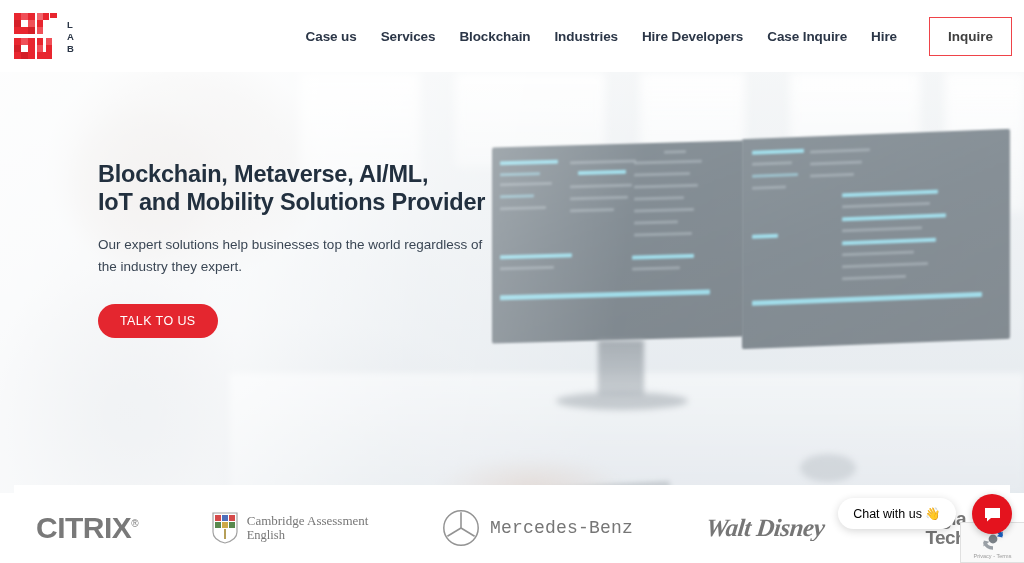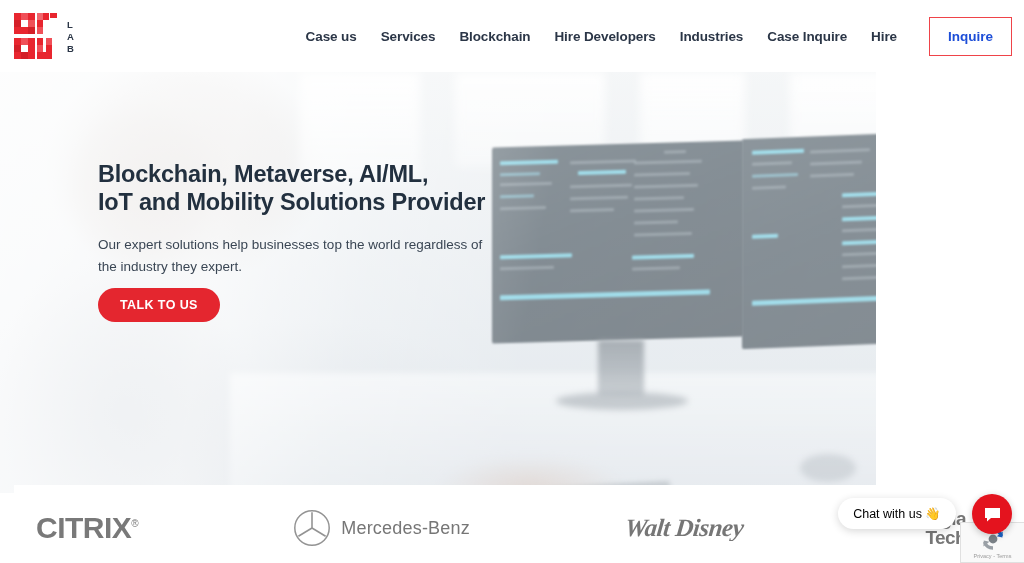--- a/index.html
+++ b/index.html
@@ -59,35 +59,35 @@
     color: #2b3647;
     letter-spacing: -0.1px;
     padding: 6px 12px;
     cursor: pointer;
     white-space: nowrap;
   }
 
   .inquire-btn {
     margin-left: 20px;
     border: 1.6px solid #ef4349;
-    color: #1d4ed8;
+    color: #404040;
     background: transparent;
     font-size: 13.5px;
     font-weight: bold;
     padding: 11px 18px;
     cursor: pointer;
     font-family: "Liberation Sans", sans-serif;
     white-space: nowrap;
   }
 
   
   .hero {
     position: absolute;
     top: 72px; left: 0;
-    width: 876px;
+    width: 1024px;
     height: 421px;
     overflow: hidden;
     background: #dfe5ea;
   }
 
   
   .hero-photo {
     position: absolute;
     inset: 0;
     background:
@@ -232,26 +232,26 @@
 
   .hero-sub {
     margin-top: 18px;
     font-size: 13.5px;
     line-height: 22px;
     color: #3a4654;
     width: 392px;
   }
 
   .talk-btn {
-    margin-top: 10px;
+    margin-top: 26px;
     display: inline-block;
     background: #e4262f;
     color: #ffffff;
     font-size: 12.5px;
-    font-weight: bold;
+    font-weight: normal;
     letter-spacing: 0.4px;
     padding: 10px 22px;
     border: none;
     border-radius: 22px;
     cursor: pointer;
     font-family: "Liberation Sans", sans-serif;
   }
 
   
   .logo-strip {
@@ -289,21 +289,21 @@
 
   
   .cambridge { display: flex; align-items: center; gap: 9px; }
   .cam-text { line-height: 14px; }
   .cam-l1 { font-size: 13px; color: #6b6b6b; font-family: "Liberation Serif", serif; }
   .cam-l2 { font-size: 12.5px; color: #6b6b6b; font-family: "Liberation Serif", serif; }
 
   
   .mercedes { display: flex; align-items: center; gap: 10px; }
   .merc-text {
-    font-family: Liberation Sans, sans-serif;
+    font-family: Liberation Mono, monospace;
     font-size: 18px;
     color: #6b6b6b;
     letter-spacing: 0.2px;
   }
 
   
   .disney {
     font-family: "Liberation Serif", serif;
     font-size: 25px;
     font-style: italic;
@@ -433,22 +433,22 @@
         <span style="font-size:9.5px;font-weight:bold;color:#2b3647;line-height:10px;">L</span>
         <span style="font-size:9.5px;font-weight:bold;color:#2b3647;line-height:10px;">A</span>
         <span style="font-size:9.5px;font-weight:bold;color:#2b3647;line-height:10px;">B</span>
       </div>
     </div>
 
     <nav class="nav">
       <span class="nav-item">Case us</span>
       <span class="nav-item">Services</span>
       <span class="nav-item">Blockchain</span>
+      <span class="nav-item">Industries</span>
       <span class="nav-item">Hire Developers</span>
-      <span class="nav-item">Industries</span>
       <span class="nav-item">Case Inquire</span>
       <span class="nav-item">Hire</span>
       <button class="inquire-btn">Inquire</button>
     </nav>
   </div>
 
   <div class="hero">
 
     <div class="hero-photo"></div>
 
@@ -524,20 +524,36 @@
   </div>
 
   <div class="logo-strip">
 
     <div class="client">
       <span class="citrix">
         <span>CITRIX</span><span class="reg">®</span>
       </span>
     </div>
 
+    <div class="client cambridge">
+      <svg width="26" height="32" viewBox="0 0 26 32">
+        <path d="M1 1 H25 V20 Q25 28 13 31 Q1 28 1 20 Z" fill="#ffffff" stroke="#9a9a9a" stroke-width="1.2"></path>
+        <rect x="3" y="3" width="6" height="6" fill="#d23b3b"></rect>
+        <rect x="10" y="3" width="6" height="6" fill="#3f63b5"></rect>
+        <rect x="17" y="3" width="6" height="6" fill="#d23b3b"></rect>
+        <rect x="3" y="10" width="6" height="6" fill="#4b7f3f"></rect>
+        <rect x="10" y="10" width="6" height="6" fill="#c9a33a"></rect>
+        <rect x="17" y="10" width="6" height="6" fill="#4b7f3f"></rect>
+        <path d="M13 17 L13 27" stroke="#b0974a" stroke-width="2"></path>
+      </svg>
+      <div class="cam-text">
+        <div class="cam-l1">Cambridge Assessment</div>
+        <div class="cam-l2">English</div>
+      </div>
+    </div>
 
     <div class="client mercedes">
       <svg width="38" height="38" viewBox="0 0 38 38">
         <circle cx="19" cy="19" r="17.2" fill="none" stroke="#8a8a8a" stroke-width="1.5"></circle>
         <path d="M19 19 L19 3.2" stroke="#8a8a8a" stroke-width="1.6"></path>
         <path d="M19 19 L5.4 27.2" stroke="#8a8a8a" stroke-width="1.6"></path>
         <path d="M19 19 L32.6 27.2" stroke="#8a8a8a" stroke-width="1.6"></path>
       </svg>
       <span class="merc-text">Mercedes-Benz</span>
     </div>

